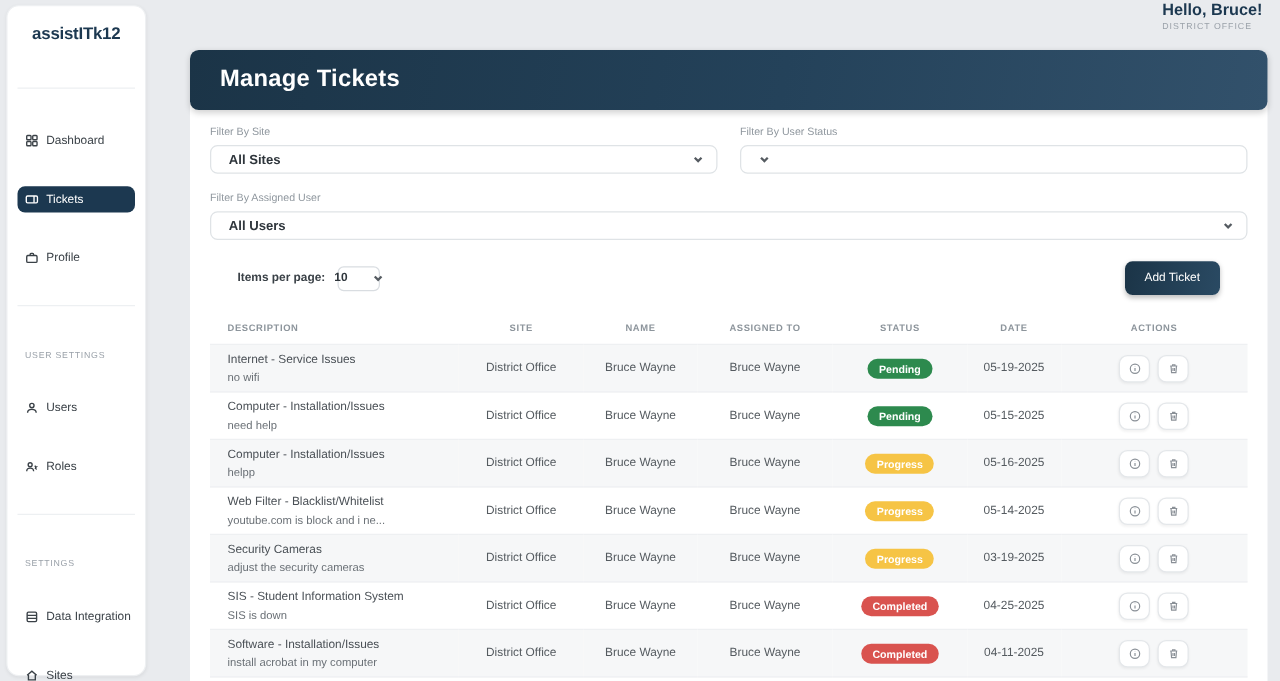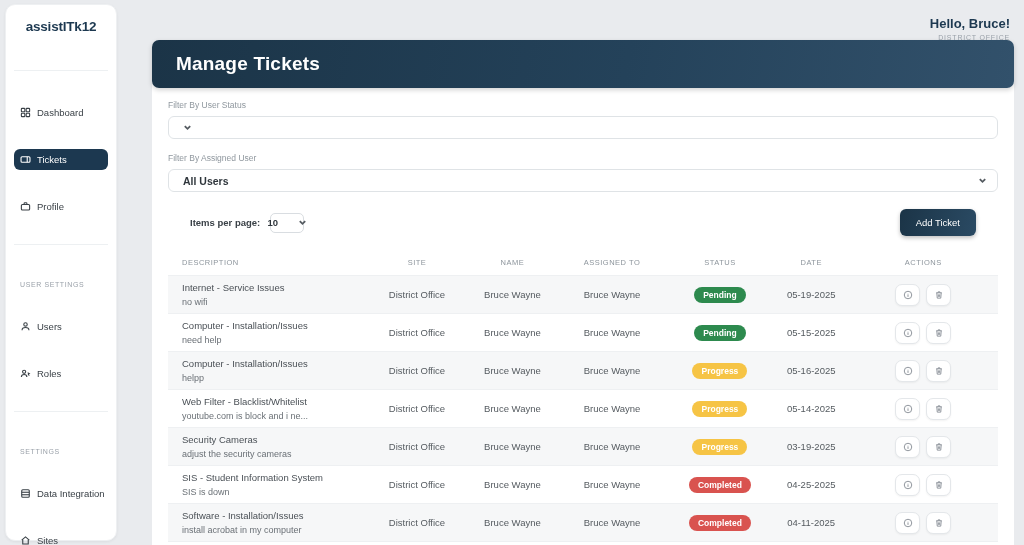--- a/index.html
+++ b/index.html
@@ -26,21 +26,21 @@
   .nav-item.active { background:#1c3850; color:#ffffff; }
   .nav-item .ic { width:11px; height:11px; display:inline-flex; align-items:center; justify-content:center; flex:0 0 11px; }
   .nav-item .ic svg { width:11px; height:11px; stroke:currentColor; fill:none; stroke-width:1.6; }
   .nav-item .ic.txt { font-size:8px; font-weight:bold; }
   .section-title { font-size:7px; color:#9aa1a9; letter-spacing:.6px; padding:6px 6px 3px; }
   .logout-btn {
     margin-top:auto; background:#1c3850; color:#fff; border:none; border-radius:7px;
     font-size:9px; padding:7px 0; width:100%; cursor:pointer; font-family:inherit;
   }
   
-  .topbar { position:absolute; top:16px; right:14px; text-align:right; z-index:4;}
+  .topbar { position:absolute; top:0; right:14px; text-align:left; z-index:4;}
   .greeting { font-size:13px; font-weight:bold; color:#1c3850; }
   .org { font-size:7px; color:#9aa1a9; letter-spacing:.8px; margin-top:3px;}
   
   .main { position:absolute; left:152px; right:10px; top:0; bottom:0; }
   .banner {
     position:absolute; top:40px; left:0; right:0; height:48px; z-index:3;
     background:linear-gradient(100deg,#1b3447 0%,#24425a 55%,#32516b 100%);
     border-radius:7px; display:flex; align-items:center; padding:0 24px;
     box-shadow:0 2px 5px rgba(0,0,0,.18);
   }
@@ -70,21 +70,21 @@
   }
   .ipp-select .sel-value { font-size:9.5px; color:#2f363c; font-weight:bold;}
   .add-ticket-btn {
     margin-left:auto; background:linear-gradient(100deg,#1b3447,#2a4a63); color:#fff; border:none;
     border-radius:6px; font-size:9.5px; font-weight:normal; padding:8px 16px; cursor:pointer;
     font-family:inherit; box-shadow:0 2px 4px rgba(0,0,0,.25);
   }
   
   table { width:100%; border-collapse:collapse; margin-top:14px; table-layout:fixed; }
   th {
-    font-size:7.5px; color:#8d959c; font-weight:normal; letter-spacing:.5px;
+    font-size:7.5px; color:#8d959c; font-weight:bold; letter-spacing:.5px;
     padding:8px 4px; text-align:center; white-space:nowrap;
   }
   th:first-child { text-align:left; padding-left:14px; width:24%; }
   th:nth-child(2){width:12%;} th:nth-child(3){width:11%;} th:nth-child(4){width:13%;}
   th:nth-child(5){width:13%;} th:nth-child(6){width:9%;} th:nth-child(7){width:18%;}
   tbody tr { border-top:1px solid #eef0f2; }
   tbody tr:nth-child(odd) { background:#f6f7f8; }
   td { font-size:9.5px; color:#555b60; text-align:center; padding:6px 4px; height:37px; }
   td.desc { text-align:left; padding-left:14px; }
   .desc-title { font-size:9.5px; color:#4a5056; }
@@ -211,20 +211,31 @@
 </div>
 
 <div class="main">
   <div class="banner">
     <h1>Manage Tickets</h1>
   </div>
 
   <div class="content-card">
 
     <div class="filters-row">
+      <div class="filter">
+        <div class="filter-label">Filter By Site</div>
+        <div class="select">
+          <span class="sel-value">All Sites</span>
+          <span class="chev">
+              <svg viewBox="0 0 10 10">
+                <polyline points="2,3.5 5,6.5 8,3.5"></polyline>
+              </svg>
+            </span>
+        </div>
+      </div>
       <div class="filter">
         <div class="filter-label">Filter By User Status</div>
         <div class="select">
           <span class="chev">
               <svg viewBox="0 0 10 10">
                 <polyline points="2,3.5 5,6.5 8,3.5"></polyline>
               </svg>
             </span>
         </div>
       </div>

